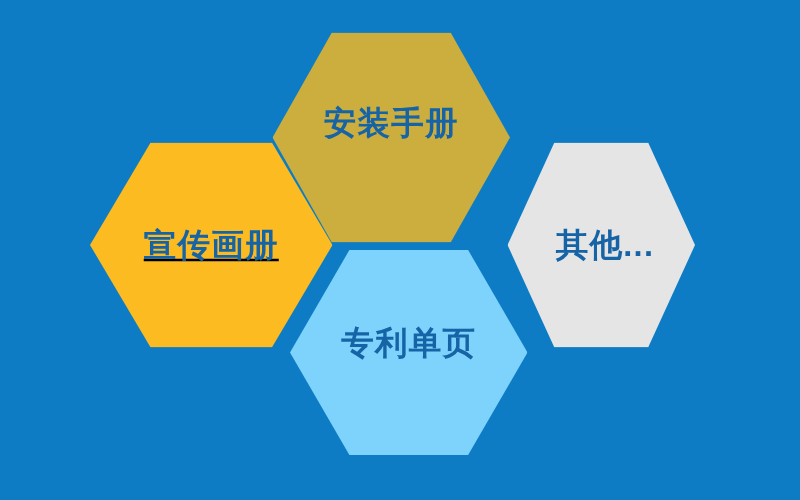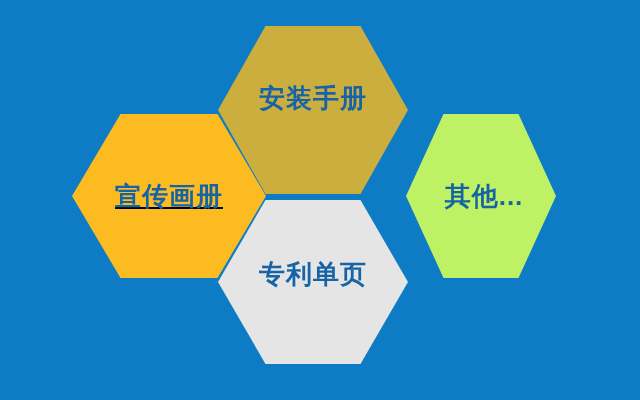--- a/index.html
+++ b/index.html
@@ -48,33 +48,33 @@
   
   #hex-manual {
     left: 218px;
     top: 26px;
     width: 190px;
     height: 168px;
     background: #cbae3e;
   }
   
   #hex-patent {
-    left: 218px;
+    left: 232px;
     top: 200px;
     width: 190px;
     height: 164px;
-    background: #e5e5e5;
+    background: #7dd3fc;
   }
   
   #hex-other {
     left: 406px;
     top: 114px;
     width: 150px;
     height: 164px;
-    background: #bef264;
+    background: #e5e5e5;
   }
   #hex-other .hex-label {
     padding-left: 6px;
   }
   #hex-manual .hex-label {
     transform: translateY(-12px);
   }
   #hex-patent .hex-label {
     transform: translateY(-8px);
   }

